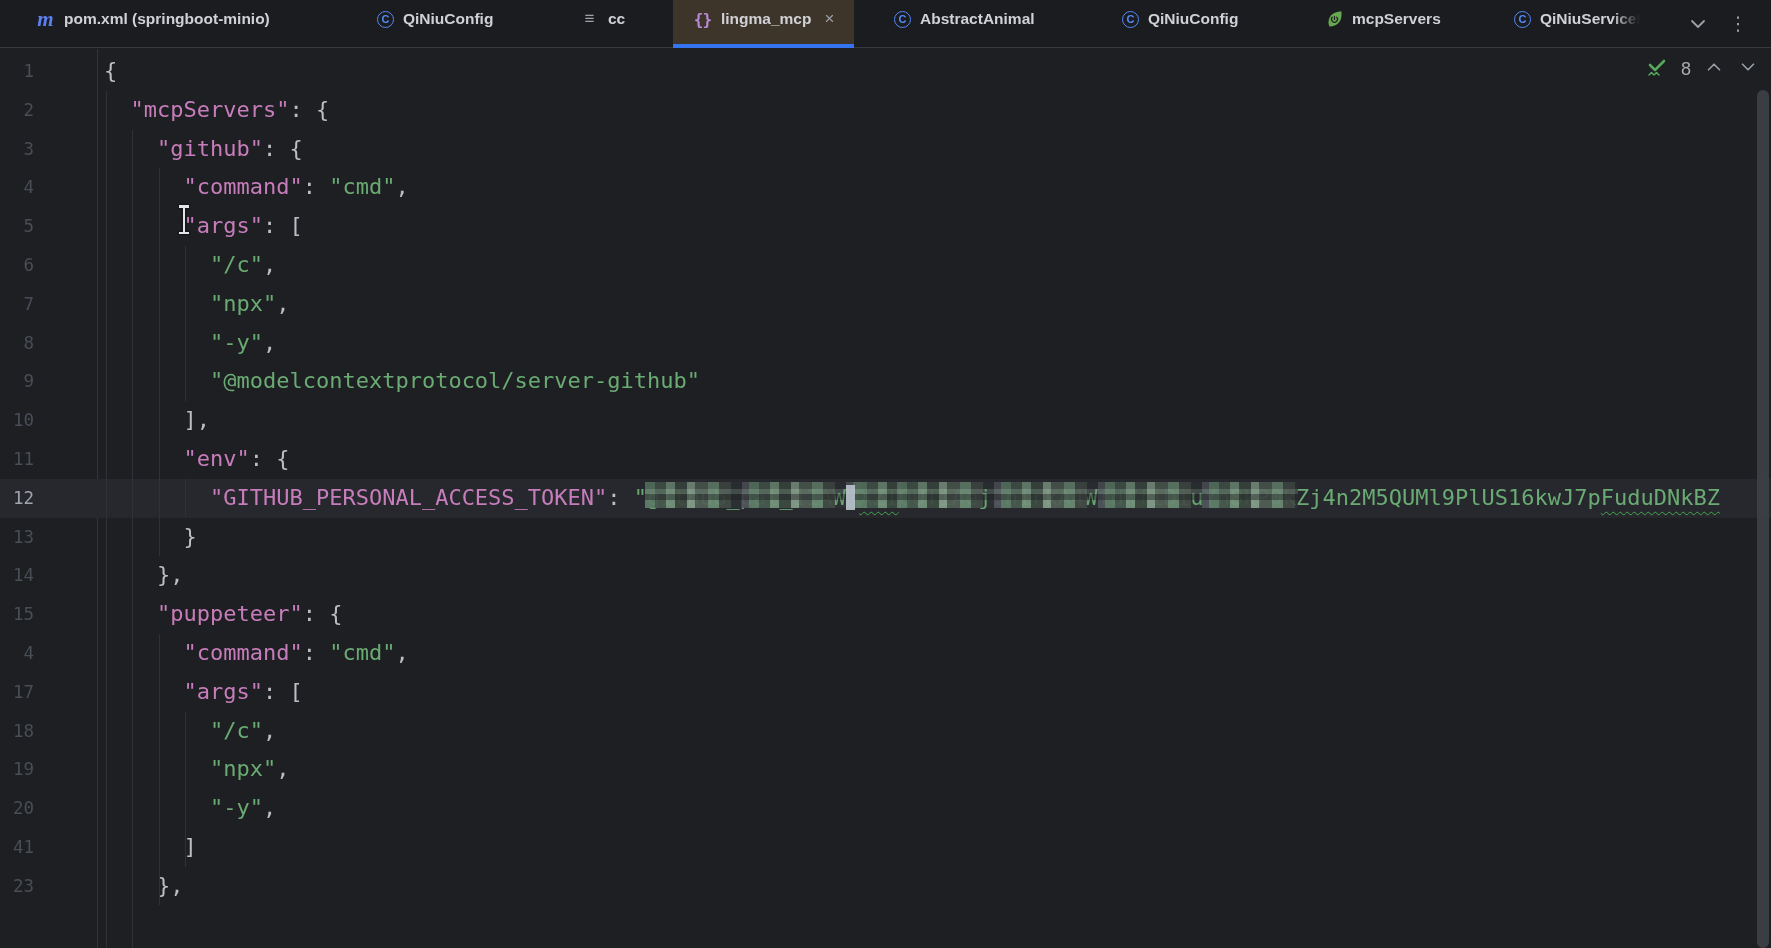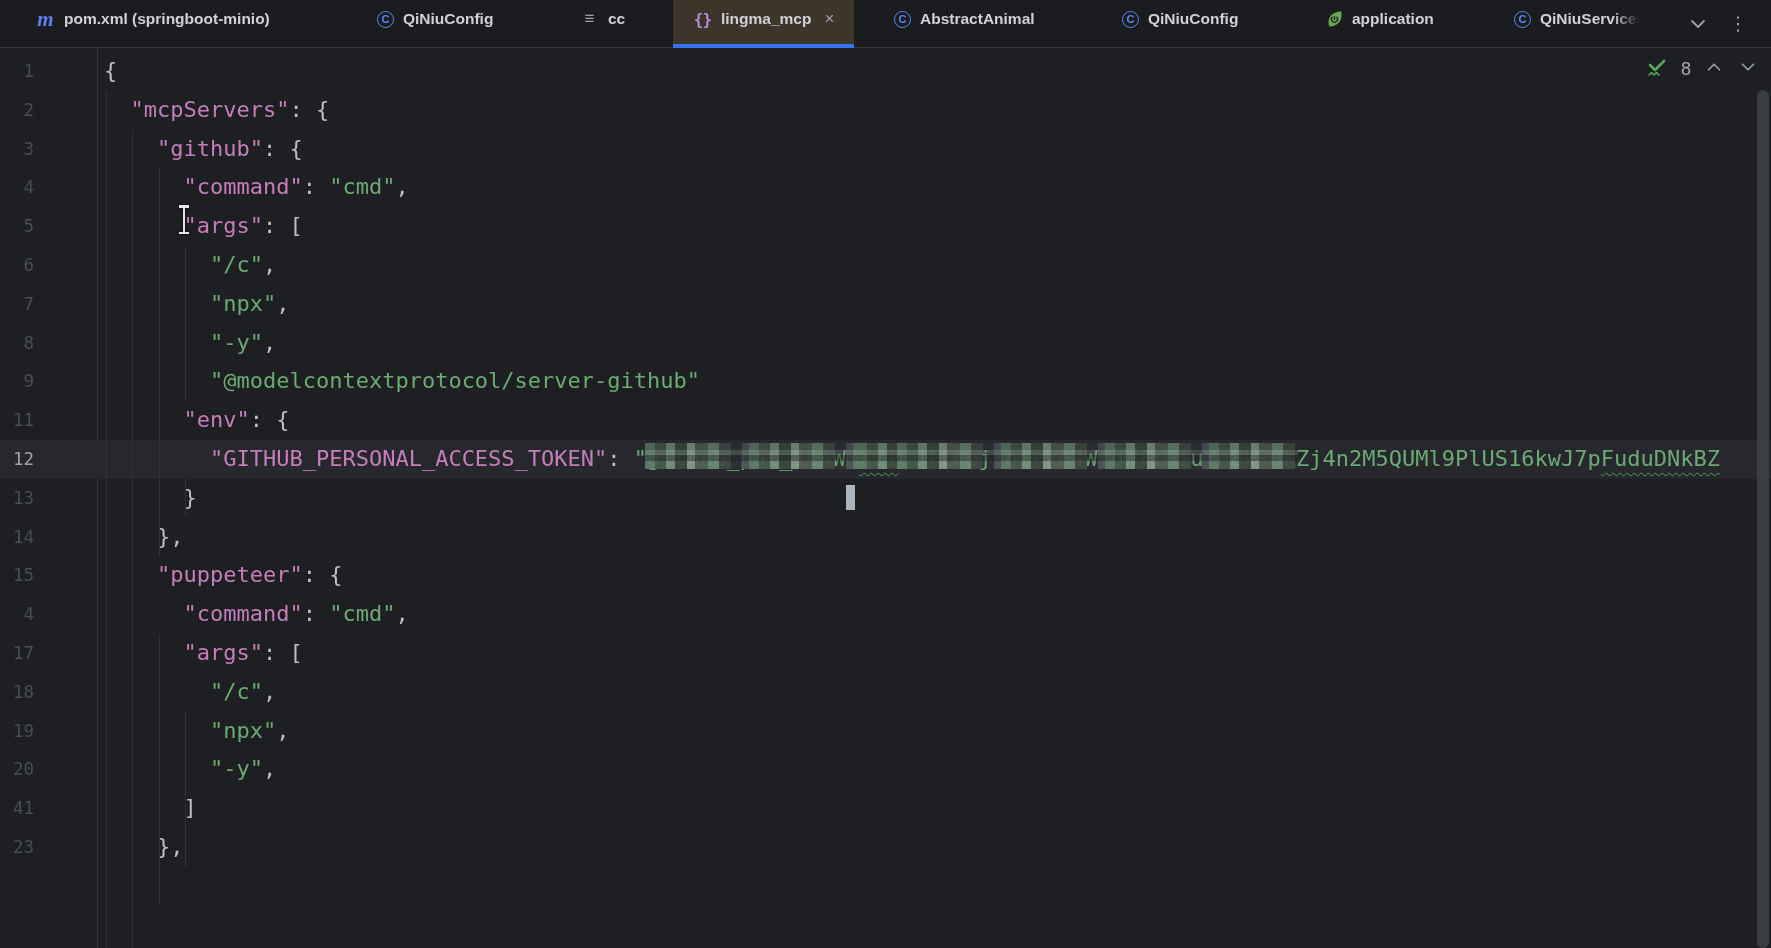--- a/index.html
+++ b/index.html
@@ -111,21 +111,21 @@
         <span class="ic cls">C</span>
         <span class="lbl">QiNiuConfig</span>
       </div>
       <div class="tab" style="left: 1304px;">
         <span class="ic">
           <svg width="18" height="18" viewBox="0 0 18 18">
             <path d="M16.5 1.5 c-5.5 0-13 2.5-13 11 c0 2 .6 3.4 1.1 4 C9 17 16.5 13.5 16.5 5 Z" fill="#67a84f"></path>
             <path d="M9.5 6.5 v3 M7.3 7.2 a3 3 0 1 0 4.4 0" fill="none" stroke="#1e1f22" stroke-width="1.2" stroke-linecap="round"></path>
           </svg>
         </span>
-        <span class="lbl">application</span>
+        <span class="lbl">mcpServers</span>
       </div>
       <div class="tab" style="left: 1494px;">
         <span class="ic cls">C</span>
         <span class="lbl fade">QiNiuServiceI</span>
       </div>
     </div>
 
   <div id="editor">
     <div id="gutter-sep"></div>
 
@@ -140,20 +140,21 @@
     <div id="lines">
         <div class="row"><span class="ln">1</span><span class="code"><span class="p">{</span></span></div>
         <div class="row"><span class="ln">2</span><span class="code"><span class="p">  </span><span class="k">"mcpServers"</span><span class="p">: {</span></span></div>
         <div class="row"><span class="ln">3</span><span class="code"><span class="p">    </span><span class="k">"github"</span><span class="p">: {</span></span></div>
         <div class="row"><span class="ln">4</span><span class="code"><span class="p">      </span><span class="k">"command"</span><span class="p">: </span><span class="s">"cmd"</span><span class="p">,</span></span></div>
         <div class="row"><span class="ln">5</span><span class="code"><span class="p">      </span><span class="k">"args"</span><span class="p">: [</span></span></div>
         <div class="row"><span class="ln">6</span><span class="code"><span class="p">        </span><span class="s">"/c"</span><span class="p">,</span></span></div>
         <div class="row"><span class="ln">7</span><span class="code"><span class="p">        </span><span class="s">"npx"</span><span class="p">,</span></span></div>
         <div class="row"><span class="ln">8</span><span class="code"><span class="p">        </span><span class="s">"-y"</span><span class="p">,</span></span></div>
         <div class="row"><span class="ln">9</span><span class="code"><span class="p">        </span><span class="s">"@modelcontextprotocol/server-github"</span></span></div>
+        <div class="row"><span class="ln">10</span><span class="code"><span class="p">      </span><span class="p">],</span></span></div>
         <div class="row"><span class="ln">11</span><span class="code"><span class="p">      </span><span class="k">"env"</span><span class="p">: {</span></span></div>
         <div class="row current"><span class="ln">12</span><span class="code"><span class="p">        </span><span class="k">"GITHUB_PERSONAL_ACCESS_TOKEN"</span><span class="p">: </span><span class="s">"</span><span class="s sr">github_pat_11AWM</span><span class="s sr w">XZI</span><span class="s sr">QUTiAej.nirkA4WfdWfiDiuYn8kP0k</span><span class="s">Zj4n2M5QUMl9PlUS16kwJ7p</span><span class="s w">FuduDNkBZ</span></span></div>
         <div class="row"><span class="ln">13</span><span class="code"><span class="p">      </span><span class="p">}</span></span></div>
         <div class="row"><span class="ln">14</span><span class="code"><span class="p">    </span><span class="p">},</span></span></div>
         <div class="row"><span class="ln">15</span><span class="code"><span class="p">    </span><span class="k">"puppeteer"</span><span class="p">: {</span></span></div>
         <div class="row"><span class="ln">4</span><span class="code"><span class="p">      </span><span class="k">"command"</span><span class="p">: </span><span class="s">"cmd"</span><span class="p">,</span></span></div>
         <div class="row"><span class="ln">17</span><span class="code"><span class="p">      </span><span class="k">"args"</span><span class="p">: [</span></span></div>
         <div class="row"><span class="ln">18</span><span class="code"><span class="p">        </span><span class="s">"/c"</span><span class="p">,</span></span></div>
         <div class="row"><span class="ln">19</span><span class="code"><span class="p">        </span><span class="s">"npx"</span><span class="p">,</span></span></div>
         <div class="row"><span class="ln">20</span><span class="code"><span class="p">        </span><span class="s">"-y"</span><span class="p">,</span></span></div>

